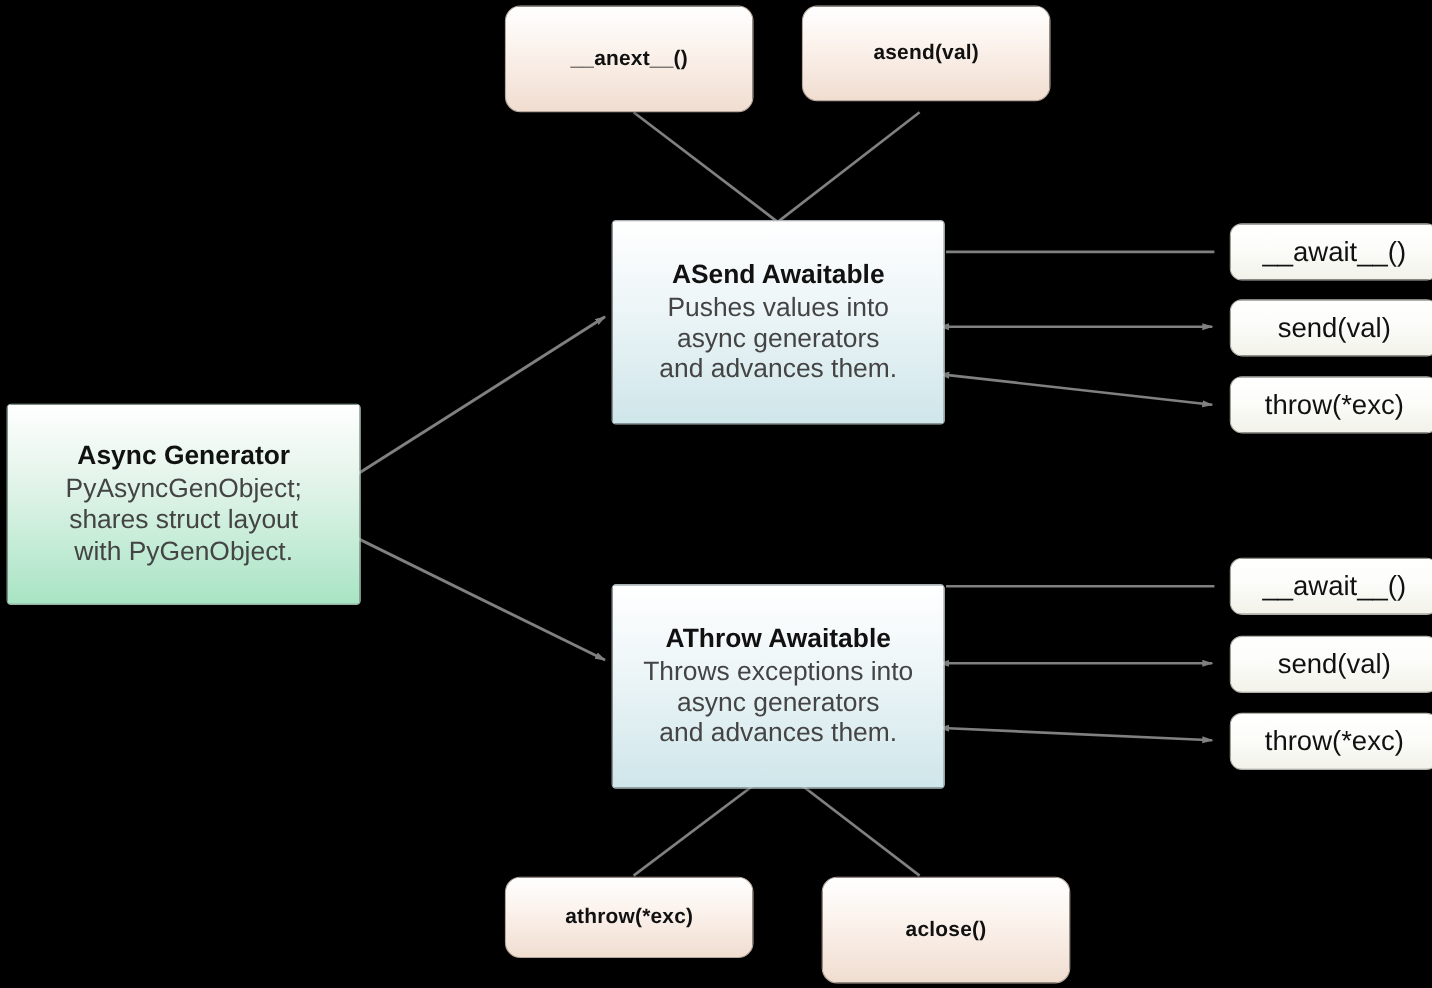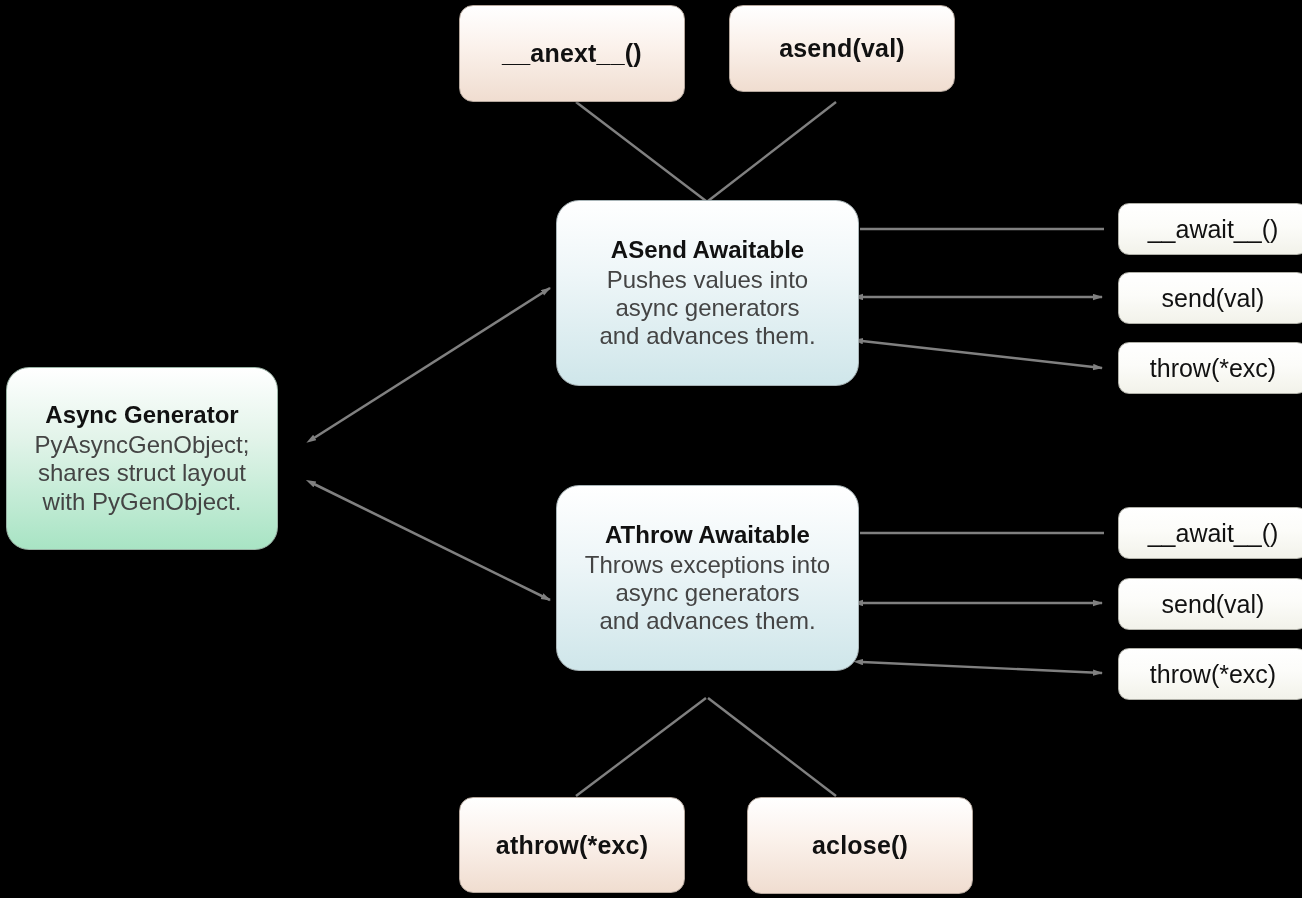--- a/index.html
+++ b/index.html
@@ -18,38 +18,38 @@
   #edges {
     position: absolute;
     left: 0; top: 0;
     width: 1302px;
     height: 898px;
     pointer-events: none;
   }
   .node {
     position: absolute;
     box-sizing: border-box;
-    border-radius: 23px;
+    border-radius: 4px;
     border: 1px solid #9a9a9a;
     display: flex;
     flex-direction: column;
     align-items: center;
     justify-content: center;
     text-align: center;
     box-shadow: 0 1px 2px rgba(0,0,0,0.35);
   }
   
   .node.method {
     background: linear-gradient(to bottom, #ffffff 0%, #fbf2ec 42%, #f0ddd0 100%);
     border-color: #b5a79d;
     border-radius: 14px;
   }
   .node.method .title {
     font-weight: bold;
-    font-size: 25px;
+    font-size: 19px;
     color: #111111;
     letter-spacing: 0.2px;
   }
   
   .node.awaitable {
     background: linear-gradient(to bottom, #ffffff 0%, #eef6f8 40%, #cfe6ea 100%);
     border-color: #a9b5b8;
   }
   .node.awaitable .title {
     font-weight: bold;
@@ -129,28 +129,28 @@
     <div class="title">asend(val)</div>
   </div>
 
   <div class="node awaitable" style="left:556px; top:200px; width:303px; height:186px;">
     <div class="title">ASend Awaitable</div>
     <div class="subtitle">Pushes values into
 async generators
 and advances them.</div>
   </div>
 
-  <div class="node awaitable" style="left:556px; top:485px; width:303px; height:186px;">
+  <div class="node awaitable" style="left:556px; top:531px; width:303px; height:186px;">
     <div class="title">AThrow Awaitable</div>
     <div class="subtitle">Throws exceptions into
 async generators
 and advances them.</div>
   </div>
 
-  <div class="node generator" style="left:6px; top:367px; width:272px; height:183px;">
+  <div class="node generator" style="left:6px; top:367px; width:322px; height:183px;">
     <div class="title">Async Generator</div>
     <div class="subtitle">PyAsyncGenObject;
 shares struct layout
 with PyGenObject.</div>
   </div>
 
   <div class="node slot" style="left:1106px; top:203px; width:190px; height:52px;">
     <div class="title">__await__()</div>
   </div>
   <div class="node slot" style="left:1106px; top:272px; width:190px; height:52px;">
@@ -163,20 +163,20 @@
   <div class="node slot" style="left:1106px; top:507px; width:190px; height:52px;">
     <div class="title">__await__()</div>
   </div>
   <div class="node slot" style="left:1106px; top:578px; width:190px; height:52px;">
     <div class="title">send(val)</div>
   </div>
   <div class="node slot" style="left:1106px; top:648px; width:190px; height:52px;">
     <div class="title">throw(*exc)</div>
   </div>
 
-  <div class="node method" style="left:459px; top:797px; width:226px; height:96px;">
+  <div class="node method" style="left:459px; top:797px; width:226px; height:74px;">
     <div class="title">athrow(*exc)</div>
   </div>
   <div class="node method" style="left:729px; top:797px; width:226px; height:97px;margin-left:18px;">
     <div class="title">aclose()</div>
   </div>
 
 </div>
 
 </body></html>

